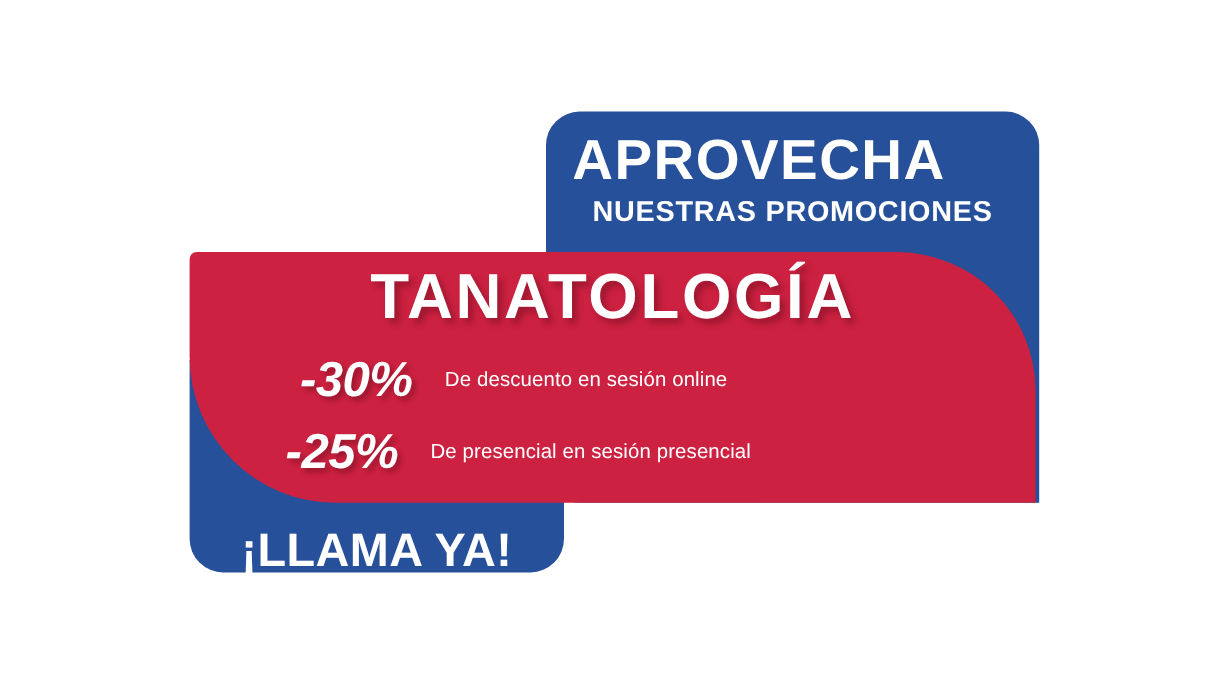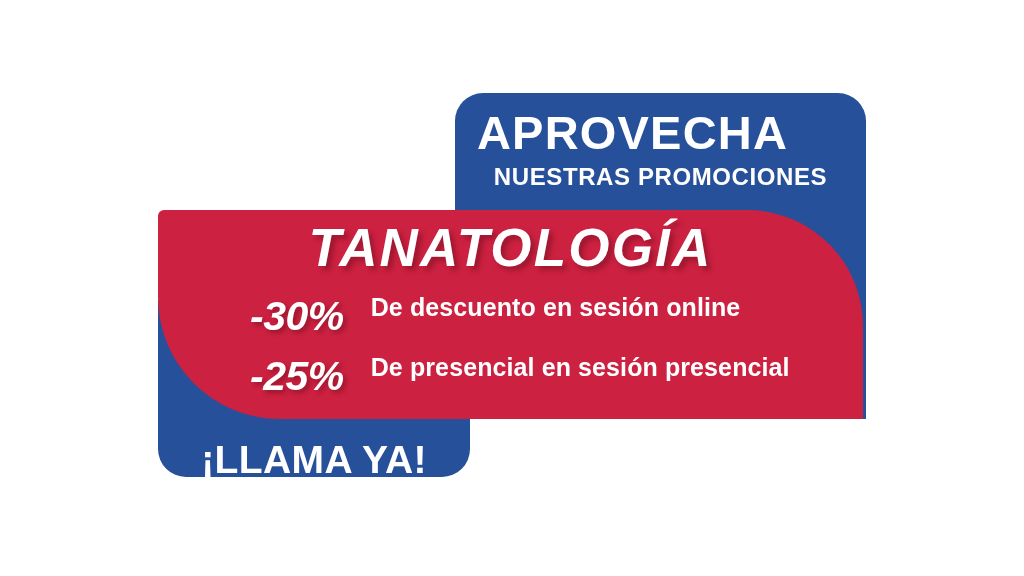--- a/index.html
+++ b/index.html
@@ -70,46 +70,45 @@
   }
 
   
   #service-title {
     left: 158px;
     top: 221px;
     width: 705px;
     text-align: center;
     font-size: 53px;
     font-weight: bold;
-    font-style: italic;
     letter-spacing: 2.2px;
     text-shadow: 4px 4px 5px rgba(90, 10, 25, 0.42);
   }
 
   
   .offer-row {
     position: absolute;
     display: flex;
-    align-items: flex-start;
+    align-items: center;
   }
   #offer-row-0 { left: 250px; top: 293px; }
-  #offer-row-1 { left: 250px; top: 353px; }
+  #offer-row-1 { left: 238px; top: 353px; }
 
   .offer-pct {
     color: #ffffff;
     font-size: 41px;
     font-weight: bold;
     font-style: italic;
     letter-spacing: -0.5px;
     text-shadow: 3px 3px 4px rgba(90, 10, 25, 0.45);
   }
   .offer-desc {
     color: #ffffff;
-    font-size: 25px;
-    font-weight: bold;
+    font-size: 17px;
+    font-weight: normal;
     letter-spacing: 0.1px;
     margin-left: 27px;
   }
 
   
   #cta-text {
     left: 158px;
     top: 428px;
     width: 312px;
     text-align: center;

